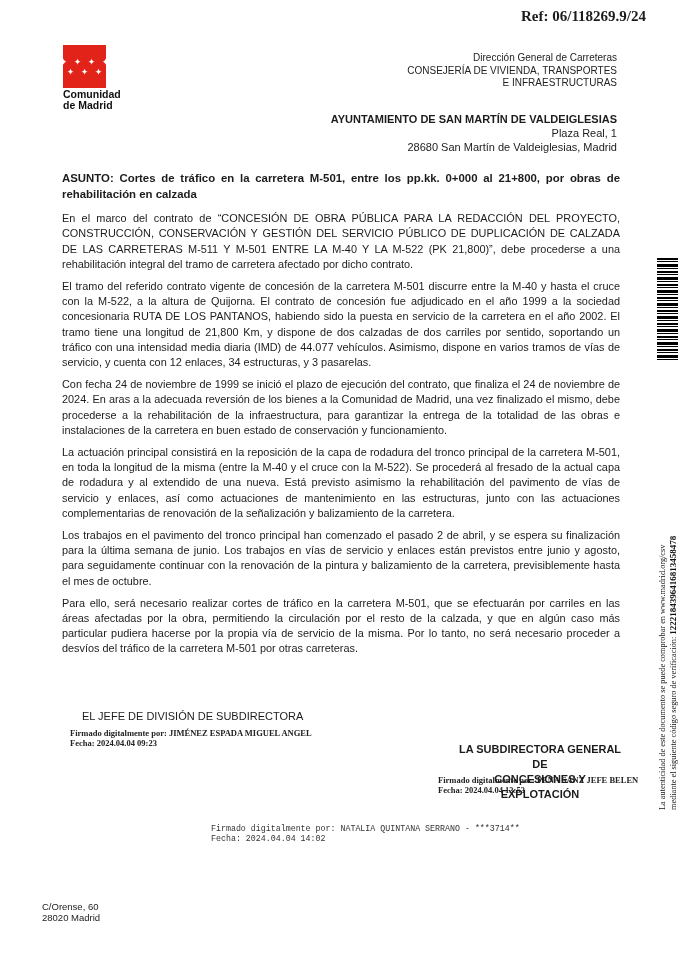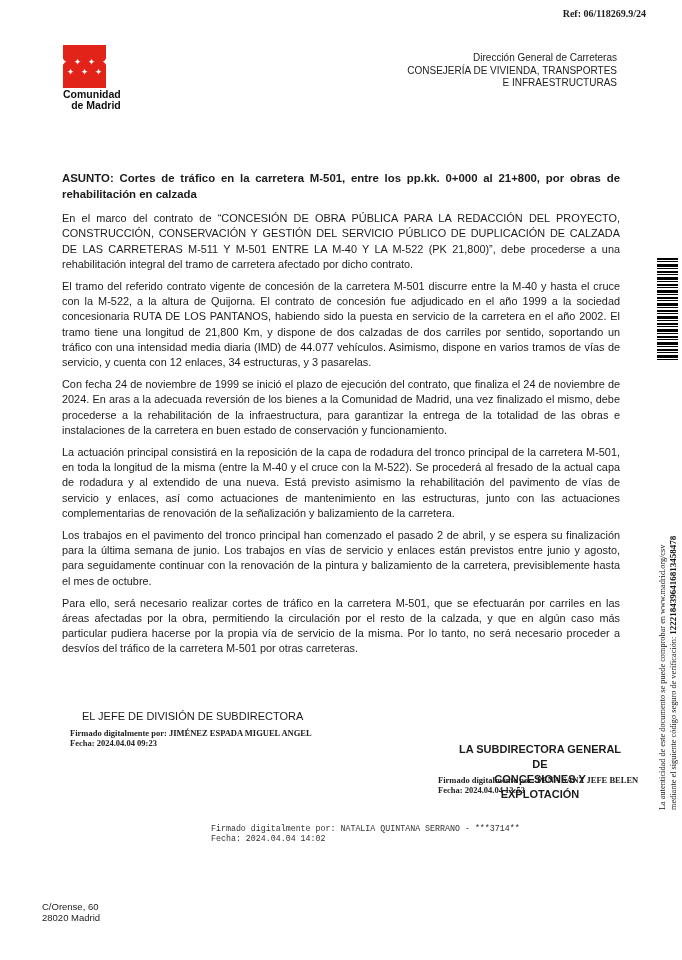--- a/index.html
+++ b/index.html
@@ -9,32 +9,32 @@
     background:#ffffff;
     font-family:"Liberation Sans",sans-serif;
     color:#1c1c1c;
     overflow:hidden;
     margin:0 auto;
   }
   
   .ref{
     position:absolute;top:8px;right:36px;
     font-family:"Liberation Serif",serif;
-    font-weight:bold;font-size:10px;
+    font-weight:bold;font-size:15px;
   }
   
   .flag{
     position:absolute;left:63px;top:45px;width:43px;height:43px;
     display:flex;flex-direction:column;align-items:center;justify-content:center;
     line-height:10px;
   }
   .flag .stars{color:#ffffff;font-size:9px;letter-spacing:2px;text-indent:2px;white-space:nowrap;}
   .logo-text{
     position:absolute;left:63px;top:89px;
-    font-weight:bold;font-size:10.5px;line-height:11px;color:#111;text-align:right;
+    font-weight:bold;font-size:10.5px;line-height:11px;color:#111;
   }
   
   .dept{
     position:absolute;top:52px;right:65px;
     text-align:right;font-size:10px;line-height:12.5px;color:#222;
   }
   
   .recipient{
     position:absolute;top:112px;right:65px;
     text-align:right;font-size:11px;line-height:14px;
@@ -104,20 +104,25 @@
     <div>Comunidad</div>
     <div>de Madrid</div>
   </div>
 
   <div class="dept">
     <div>Dirección General de Carreteras</div>
     <div>CONSEJERÍA DE VIVIENDA, TRANSPORTES</div>
     <div>E INFRAESTRUCTURAS</div>
   </div>
 
+  <div class="recipient">
+    <div class="name">AYUNTAMIENTO DE SAN MARTÍN DE VALDEIGLESIAS</div>
+    <div>Plaza Real, 1</div>
+    <div>28680 San Martín de Valdeiglesias, Madrid</div>
+  </div>
 
   <div class="body">
     <p class="subject">ASUNTO: Cortes de tráfico en la carretera M-501, entre los pp.kk. 0+000 al 21+800, por obras de rehabilitación en calzada</p>
     <p>En el marco del contrato de “CONCESIÓN DE OBRA PÚBLICA PARA LA REDACCIÓN DEL PROYECTO, CONSTRUCCIÓN, CONSERVACIÓN Y GESTIÓN DEL SERVICIO PÚBLICO DE DUPLICACIÓN DE CALZADA DE LAS CARRETERAS M-511 Y M-501 ENTRE LA M-40 Y LA M-522 (PK 21,800)”, debe procederse a una rehabilitación integral del tramo de carretera afectado por dicho contrato.</p>
     <p>El tramo del referido contrato vigente de concesión de la carretera M-501 discurre entre la M-40 y hasta el cruce con la M-522, a la altura de Quijorna. El contrato de concesión fue adjudicado en el año 1999 a la sociedad concesionaria RUTA DE LOS PANTANOS, habiendo sido la puesta en servicio de la carretera en el año 2002. El tramo tiene una longitud de 21,800 Km, y dispone de dos calzadas de dos carriles por sentido, soportando un tráfico con una intensidad media diaria (IMD) de 44.077 vehículos. Asimismo, dispone en varios tramos de vías de servicio, y cuenta con 12 enlaces, 34 estructuras, y 3 pasarelas.</p>
     <p>Con fecha 24 de noviembre de 1999 se inició el plazo de ejecución del contrato, que finaliza el 24 de noviembre de 2024. En aras a la adecuada reversión de los bienes a la Comunidad de Madrid, una vez finalizado el mismo, debe procederse a la rehabilitación de la infraestructura, para garantizar la entrega de la totalidad de las obras e instalaciones de la carretera en buen estado de conservación y funcionamiento.</p>
     <p>La actuación principal consistirá en la reposición de la capa de rodadura del tronco principal de la carretera M-501, en toda la longitud de la misma (entre la M-40 y el cruce con la M-522). Se procederá al fresado de la actual capa de rodadura y al extendido de una nueva. Está previsto asimismo la rehabilitación del pavimento de vías de servicio y enlaces, así como actuaciones de mantenimiento en las estructuras, junto con las actuaciones complementarias de renovación de la señalización y balizamiento de la carretera.</p>
     <p>Los trabajos en el pavimento del tronco principal han comenzado el pasado 2 de abril, y se espera su finalización para la última semana de junio. Los trabajos en vías de servicio y enlaces están previstos entre junio y agosto, para seguidamente continuar con la renovación de la pintura y balizamiento de la carretera, previsiblemente hasta el mes de octubre.</p>
     <p>Para ello, será necesario realizar cortes de tráfico en la carretera M-501, que se efectuarán por carriles en las áreas afectadas por la obra, permitiendo la circulación por el resto de la calzada, y que en algún caso más particular pudiera hacerse por la propia vía de servicio de la misma. Por lo tanto, no será necesario proceder a desvíos del tráfico de la carretera M-501 por otras carreteras.</p>
   </div>

